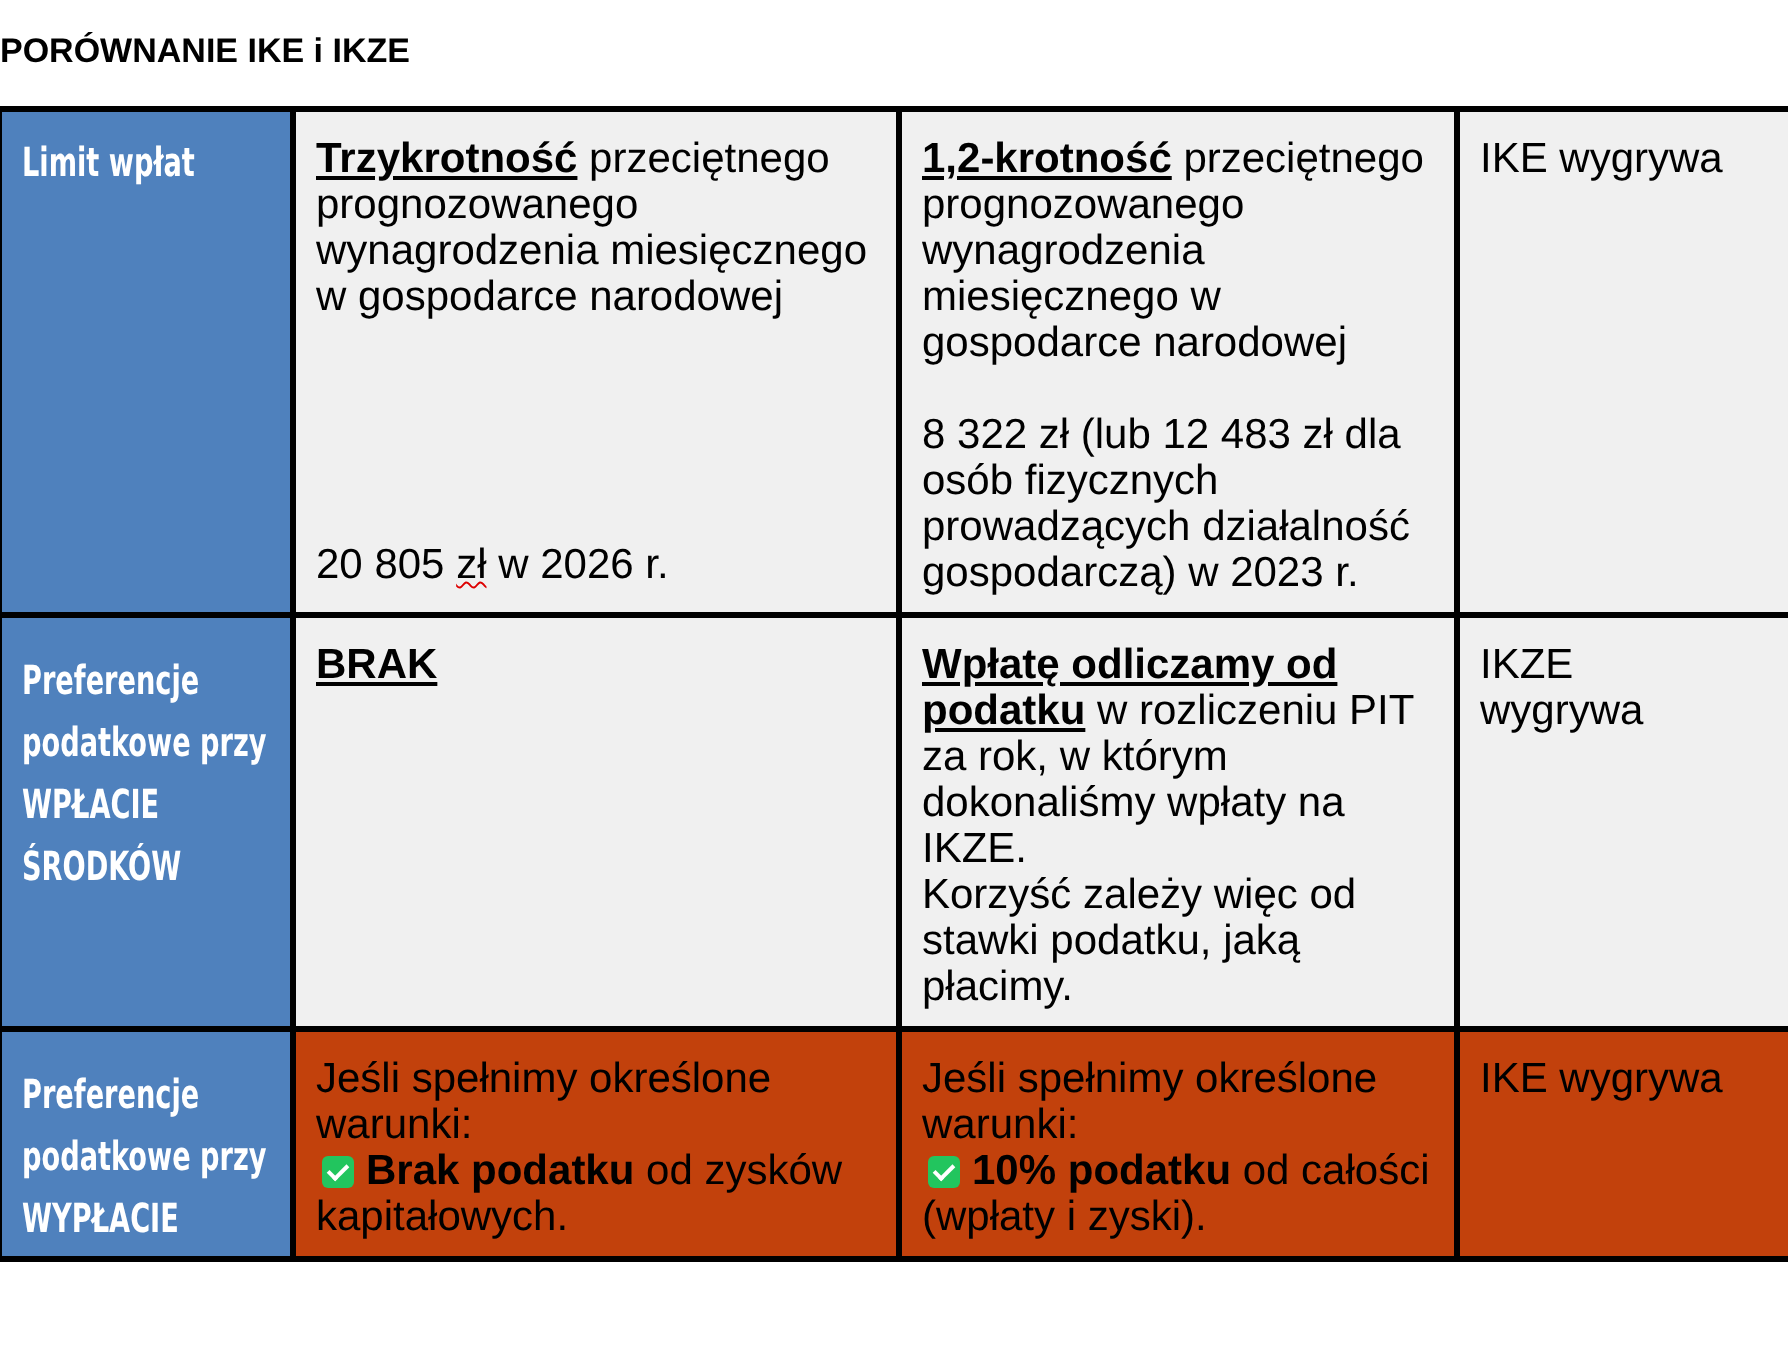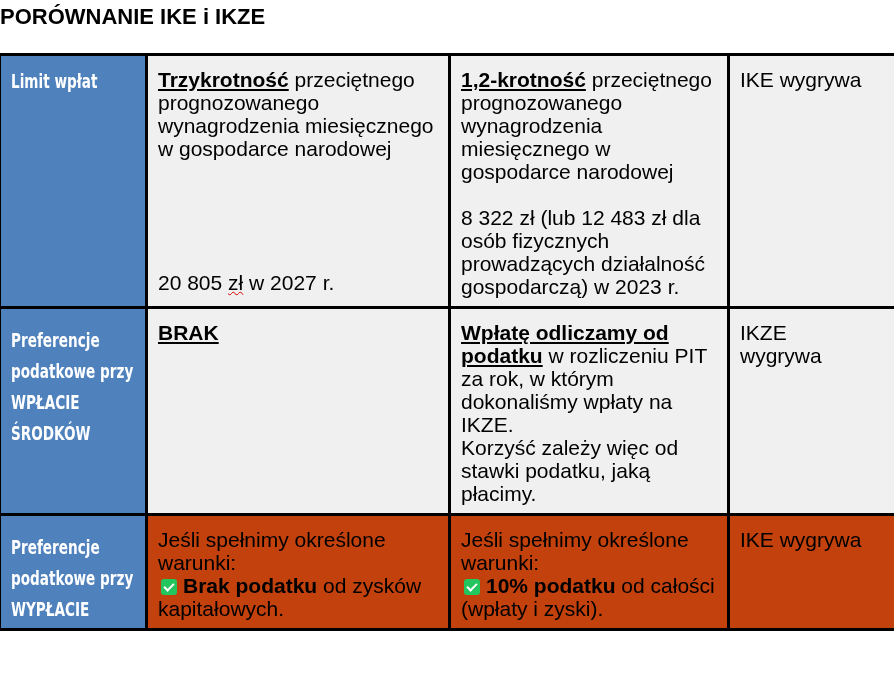--- a/index.html
+++ b/index.html
@@ -1,17 +1,17 @@
 <!DOCTYPE html>
 <html><head>
   <meta charset="utf-8">
   <style>
     html, body { margin: 0; padding: 0; background: #ffffff; }
     body { width: 894px; height: 684px; position: relative; overflow: hidden; font-family: "Liberation Sans", sans-serif; color: #000; }
-    .title { position: absolute; left: 0; top: 4px; font-size: 22px; font-weight: bold; letter-spacing: 0px; }
+    .title { position: absolute; left: 0; top: 16px; font-size: 17px; font-weight: bold; letter-spacing: 0px; }
     table { position: absolute; left: -2px; top: 53px; border-collapse: collapse; table-layout: fixed; width: 896px; }
     td, th { border: 3px solid #000; vertical-align: top; padding: 0; }
     th { background: #243f60; color: #fff; font-family: "DejaVu Sans", sans-serif; font-weight: bold; height: 98px; vertical-align: middle; text-align: center; font-stretch: condensed; }
     th .hd { display: inline-block; transform: scaleX(0.62); transform-origin: center; white-space: nowrap; }
     th.big .hd { font-size: 40px; }
     th.small .hd { font-size: 26px; line-height: 36px; transform: scaleX(0.62); }
     th.cecha .hd { font-size: 40px; }
     td.feature { background: #4f81bd; color: #ffffff; font-family: "DejaVu Sans", sans-serif; font-weight: bold; padding: 10px 0 0 10px; }
     td.feature .fl { display: block; font-size: 20px; line-height: 31px; transform: scaleX(0.68); transform-origin: left; white-space: nowrap; }
     td.cell { background: #f0f0f0; font-size: 21px; line-height: 23px; padding: 12px 8px 8px 10px; }
@@ -39,21 +39,21 @@
     <col style="width:167px">
   </colgroup>
   <tbody>
 
   <tr class="r1">
     <td class="feature">
       <span class="fl">Limit wpłat</span>
     </td>
     <td class="cell" style="position:relative;">
       <span class="u">Trzykrotność</span><span> przeciętnego prognozowanego wynagrodzenia miesięcznego w gospodarce narodowej</span>
-      <div style="position:absolute; left:10px; bottom:12px;"><span>20 805 </span><span class="spell">zł</span><span> w 2027 r.</span></div>
+      <div style="position:absolute; left:10px; bottom:12px;"><span>20 805 </span><span class="spell">zł</span><span> w 2026 r.</span></div>
     </td>
     <td class="cell">
       <span class="u">1,2-krotność</span><span> przeciętnego prognozowanego wynagrodzenia miesięcznego w gospodarce narodowej</span>
       <div class="gap"></div>
       <div>8 322 zł (lub 12 483 zł dla osób fizycznych prowadzących działalność gospodarczą) w 2023 r.</div>
     </td>
     <td class="cell">IKE wygrywa</td>
   </tr>
 
   <tr class="r2">

